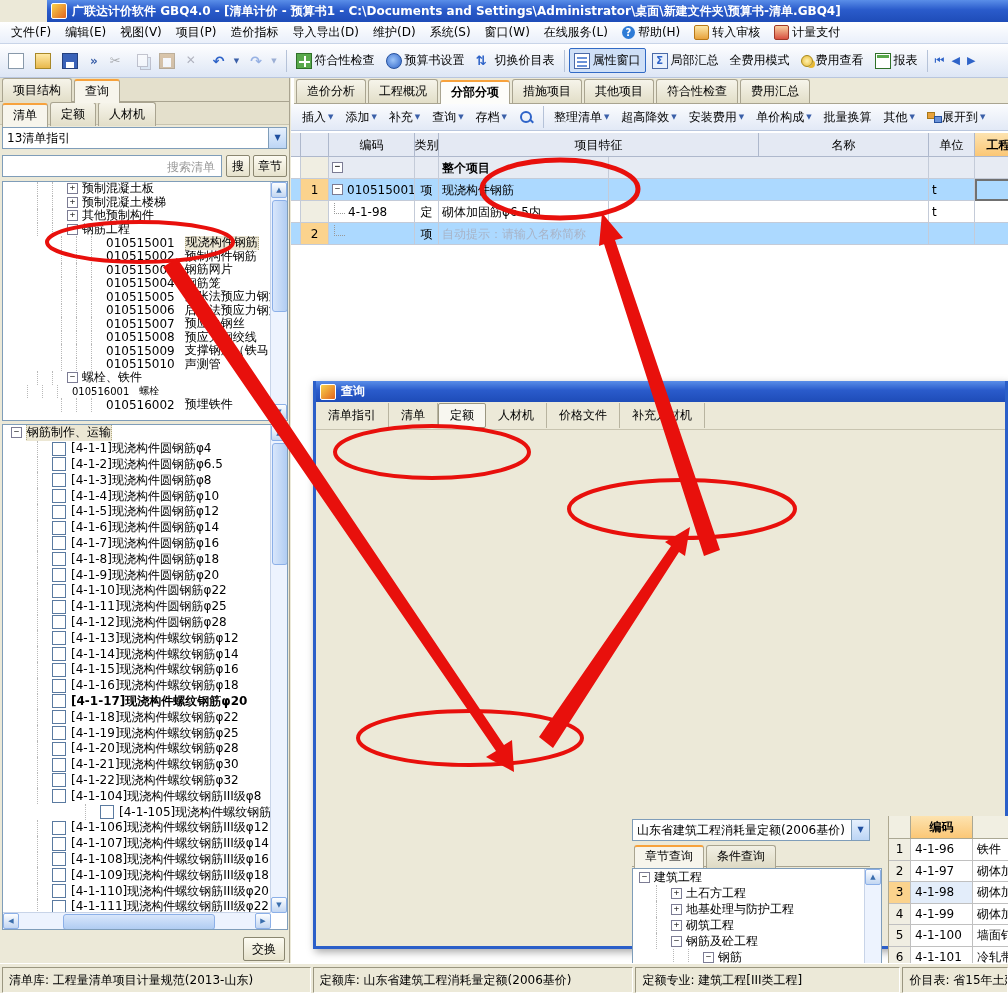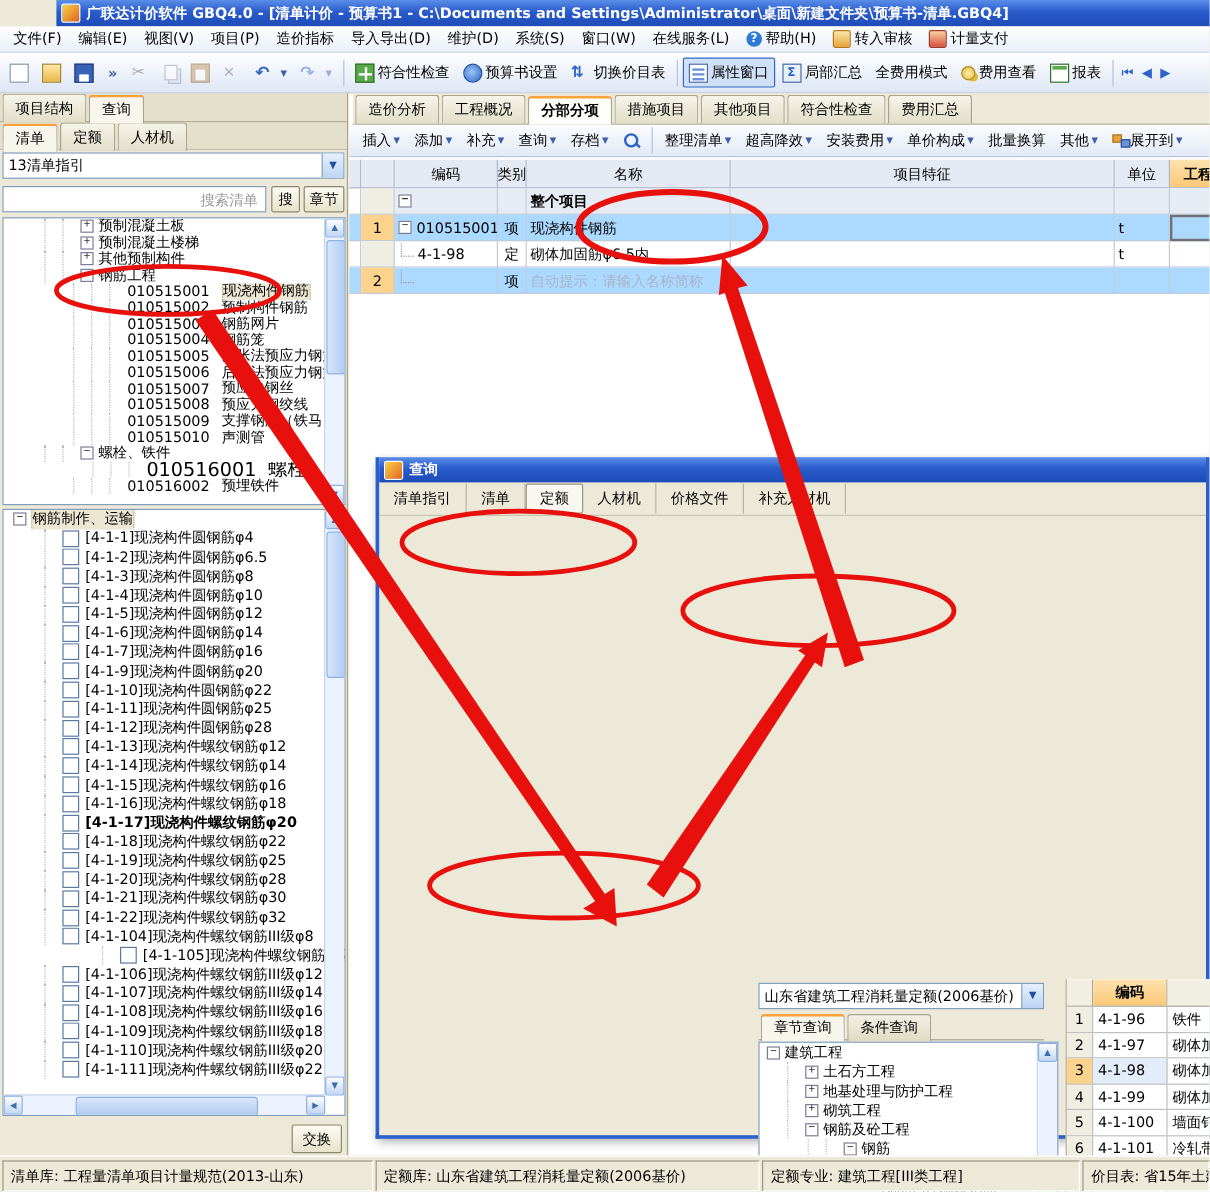--- a/index.html
+++ b/index.html
@@ -359,21 +359,21 @@
           <span class="gl"></span>
           <span class="tcode">010515010</span>
           <span>声测管</span>
         </div>
         <div class="titem" style="height: 13.5px; font-size: 12px; padding-left: 34px;">
           <span class="gl"></span>
           <span class="gl"></span>
           <span class="expander">−</span>
           <span>螺栓、铁件</span>
         </div>
-        <div class="titem" style="height: 13.5px; font-size: 16px; padding-left: 74px;">
+        <div class="titem" style="height: 13.5px; font-size: 10px; padding-left: 24px;">
           <span class="gl"></span>
           <span class="gl"></span>
           <span class="gl"></span>
           <span class="tcode">010516001</span>
           <span>螺栓</span>
         </div>
         <div class="titem" style="height: 13.5px; font-size: 12px; padding-left: 58px;">
           <span class="gl"></span>
           <span class="gl"></span>
           <span class="gl"></span>
@@ -418,20 +418,25 @@
         </div>
         <div class="titem" style="height: 15.8px; padding-left: 34px;">
           <span class="gl"></span>
           <span class="cbx"></span>
           <span>[4-1-6]现浇构件圆钢筋φ14</span>
         </div>
         <div class="titem" style="height: 15.8px; padding-left: 34px;">
           <span class="gl"></span>
           <span class="cbx"></span>
           <span>[4-1-7]现浇构件圆钢筋φ16</span>
+        </div>
+        <div class="titem" style="height: 15.8px; padding-left: 34px;">
+          <span class="gl"></span>
+          <span class="cbx"></span>
+          <span>[4-1-8]现浇构件圆钢筋φ18</span>
         </div>
         <div class="titem" style="height: 15.8px; padding-left: 34px;">
           <span class="gl"></span>
           <span class="cbx"></span>
           <span>[4-1-9]现浇构件圆钢筋φ20</span>
         </div>
         <div class="titem" style="height: 15.8px; padding-left: 34px;">
           <span class="gl"></span>
           <span class="cbx"></span>
           <span>[4-1-10]现浇构件圆钢筋φ22</span>
@@ -614,22 +619,22 @@
           <span>展开到</span>
           <span class="dd">▼</span>
         </div>
       </div>
     <div id="grid">
         <div class="grow ghead">
           <div class="gcell" style="width: 10px;"></div>
           <div class="gcell" style="width: 28px;"></div>
           <div class="gcell" style="width: 86px;">编码</div>
           <div class="gcell" style="width: 24px;">类别</div>
+          <div class="gcell" style="width: 320px;">项目特征</div>
           <div class="gcell" style="width: 170px;">名称</div>
-          <div class="gcell" style="width: 320px;">项目特征</div>
           <div class="gcell" style="width: 46px;">单位</div>
           <div class="gcell qty-on" style="width: 60px;">工程量</div>
         </div>
         <div class="grow">
           <div class="gcell" style="width: 10px;"></div>
           <div class="gcell gnum" style="width: 28px;"></div>
           <div class="gcell rgroup" style="width: 86px;">
             <span class="expander">−</span>
             <span></span>
           </div>

